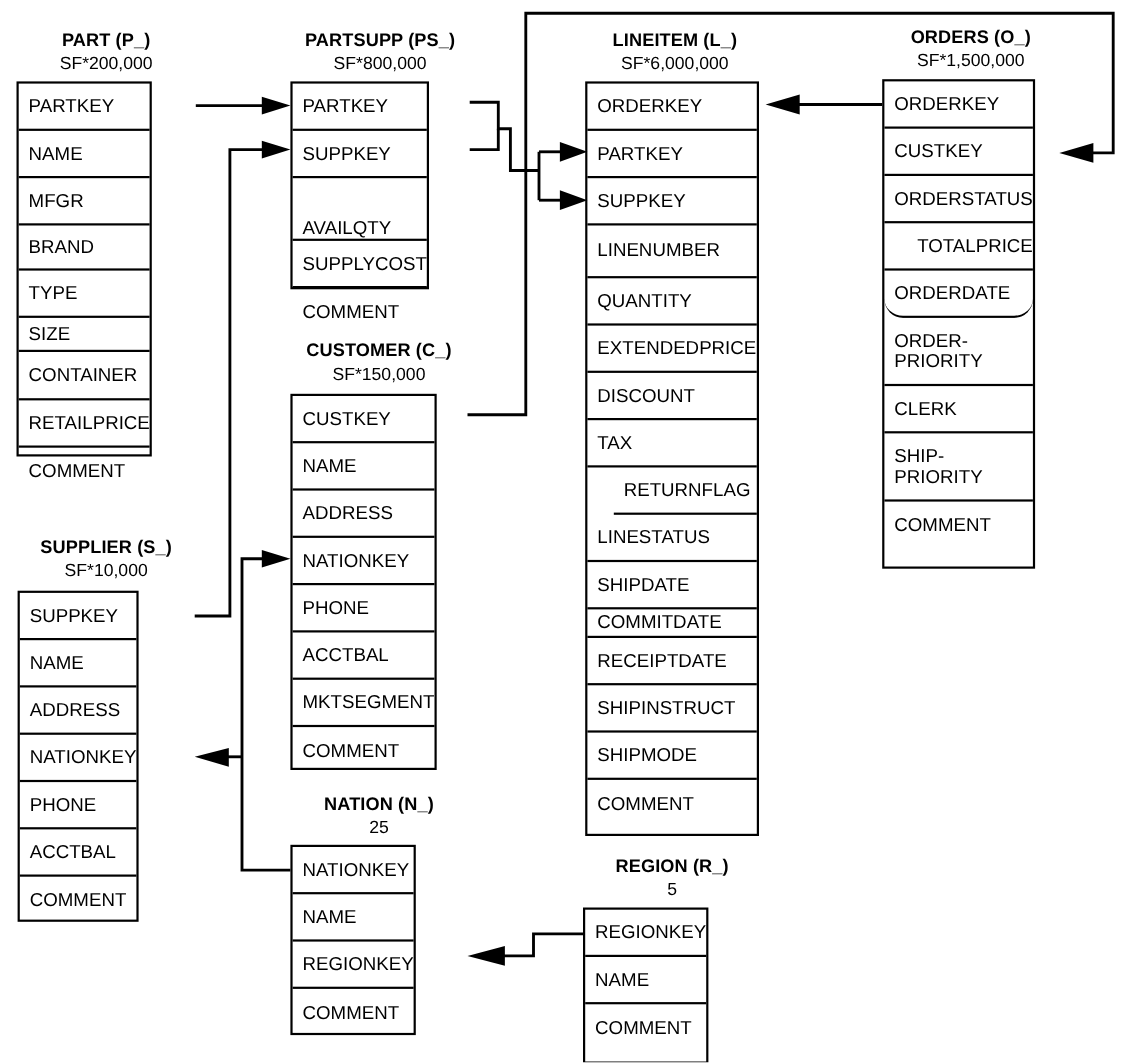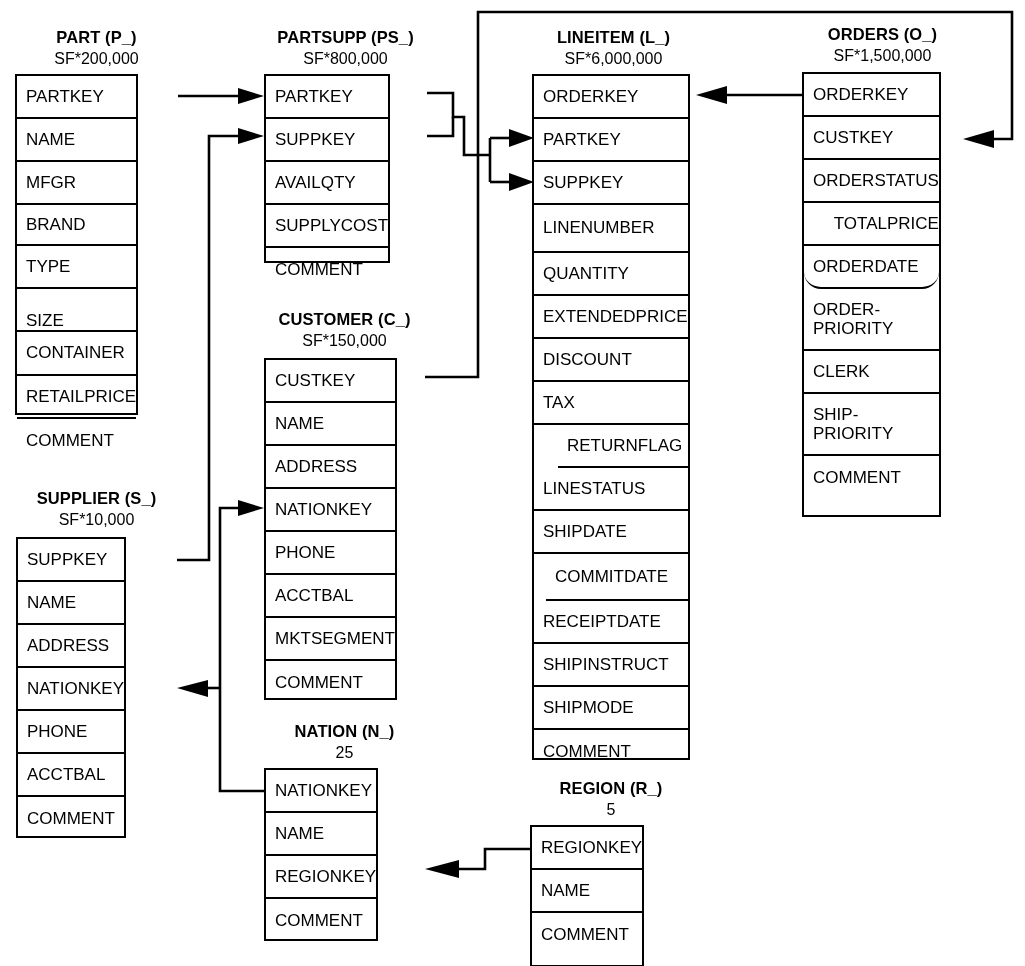--- a/index.html
+++ b/index.html
@@ -87,21 +87,21 @@
         </div>
         <div class="field" style="height: 43px;">
           <span>MFGR</span>
         </div>
         <div class="field" style="height: 41px;">
           <span>BRAND</span>
         </div>
         <div class="field" style="height: 43px;">
           <span>TYPE</span>
         </div>
-        <div class="field" style="height: 43px; justify-content: flex-end;">
+        <div class="field" style="height: 31px;">
           <span>SIZE</span>
         </div>
         <div class="field" style="height: 44px;">
           <span>CONTAINER</span>
         </div>
         <div class="field" style="height: 43px;">
           <span>RETAILPRICE</span>
         </div>
         <div class="field" style="height: 43px;">
           <span>COMMENT</span>
@@ -112,21 +112,21 @@
   <div class="entity" style="left:264px; top:28px; width:163px;">
     <div class="entity-title" style="top:0;">PARTSUPP (PS_)</div>
     <div class="entity-card" style="top:22px;">SF*800,000</div>
     <div class="entity-box" style="top:46px; height:189px;">
         <div class="field" style="height: 43px;">
           <span>PARTKEY</span>
         </div>
         <div class="field" style="height: 43px;">
           <span>SUPPKEY</span>
         </div>
-        <div class="field" style="height: 43px;">
+        <div class="field" style="height: 57px; justify-content: flex-end;">
           <span>AVAILQTY</span>
         </div>
         <div class="field" style="height: 43px;">
           <span>SUPPLYCOST</span>
         </div>
         <div class="field" style="height: 43px;">
           <span>COMMENT</span>
         </div>
       </div>
   </div>
@@ -161,21 +161,21 @@
         </div>
         <div class="field" style="height: 43px; margin-left: 24px;">
           <span>RETURNFLAG</span>
         </div>
         <div class="field" style="height: 43px;">
           <span>LINESTATUS</span>
         </div>
         <div class="field" style="height: 43px;">
           <span>SHIPDATE</span>
         </div>
-        <div class="field" style="height: 47px; margin-left: 12px;">
+        <div class="field" style="height: 26px;">
           <span>COMMITDATE</span>
         </div>
         <div class="field" style="height: 43px;">
           <span>RECEIPTDATE</span>
         </div>
         <div class="field" style="height: 43px;">
           <span>SHIPINSTRUCT</span>
         </div>
         <div class="field" style="height: 43px;">
           <span>SHIPMODE</span>

